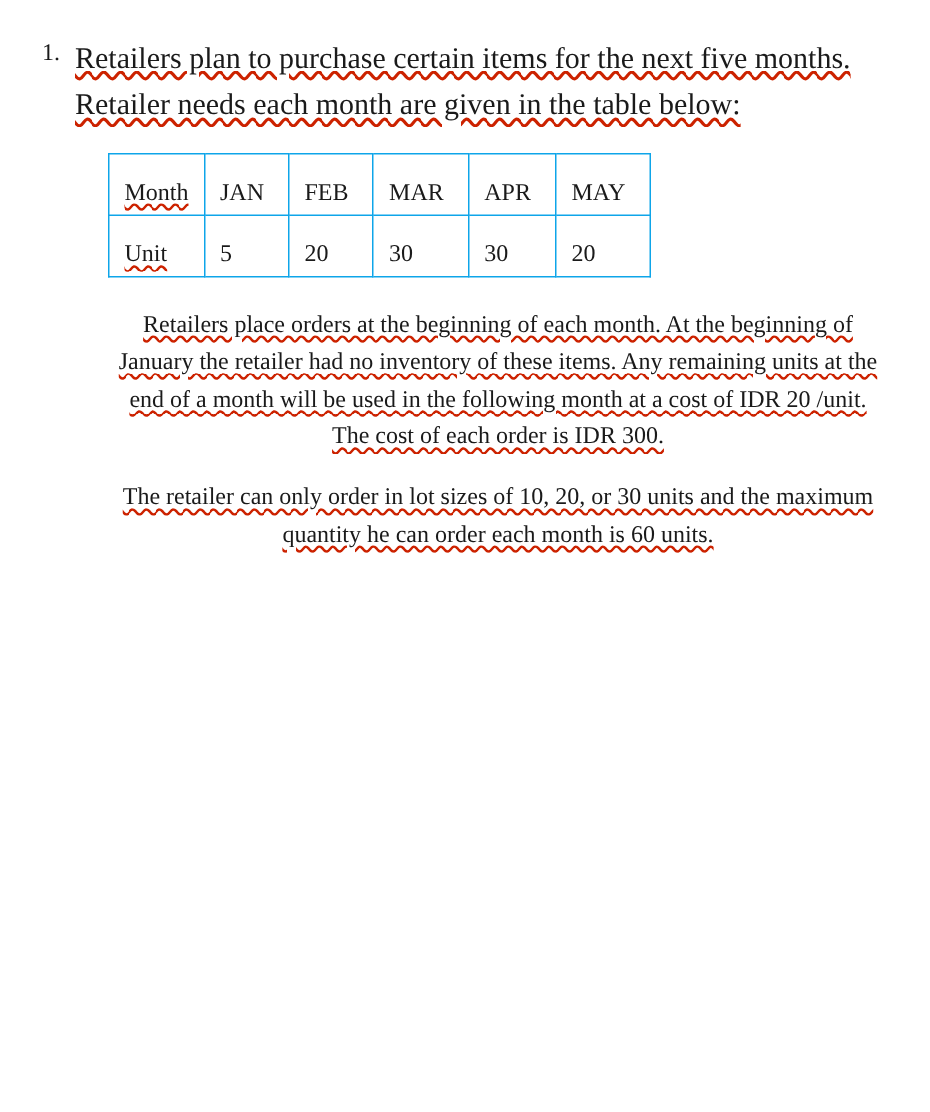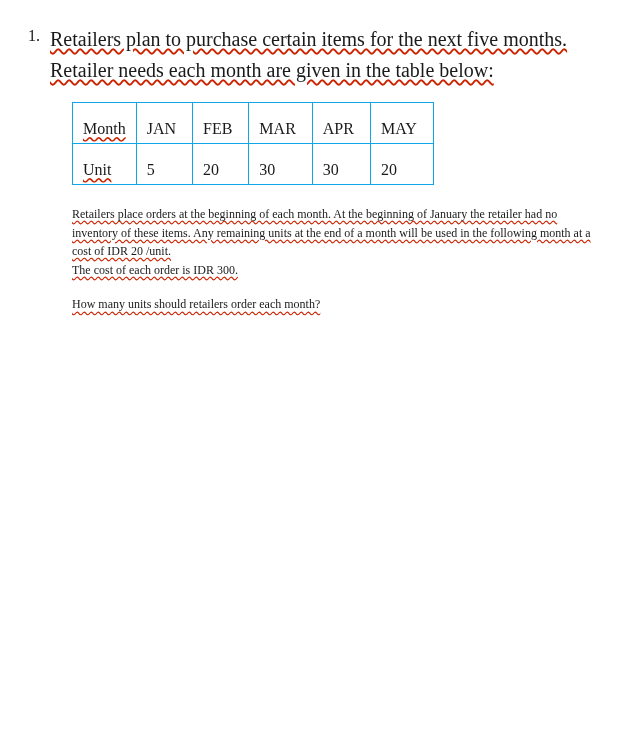--- a/index.html
+++ b/index.html
@@ -68,23 +68,24 @@
       padding-right: 10px;
       min-width: 55px;
     }
 
     .paragraphs-section {
       margin-left: 44px;
       margin-top: 10px;
     }
 
     .paragraph {
-      font-size: 12px;
+      font-size: 16px;
       line-height: 1.55;
       margin-bottom: 16px;
+      text-align: center;
     }
 
     .paragraph span,
     .paragraph {
       text-decoration: underline wavy #cc2200;
       text-underline-offset: 2px;
     }
   </style>
 </head>
 <body>
@@ -118,17 +119,17 @@
     </tbody>
       </table>
   </div>
 
   <div class="paragraphs-section">
     <p class="paragraph">
       Retailers place orders at the beginning of each month. At the beginning of January the retailer had no inventory of these items. Any remaining units at the end of a month will be used in the following month at a cost of IDR 20 /unit.<br>
       The cost of each order is IDR 300.
     </p>
     <p class="paragraph">
-      How many units should retailers order each month?
+      The retailer can only order in lot sizes of 10, 20, or 30 units and the maximum quantity he can order each month is 60 units.
     </p>
   </div>
 
 </div>
 
 </body></html>

